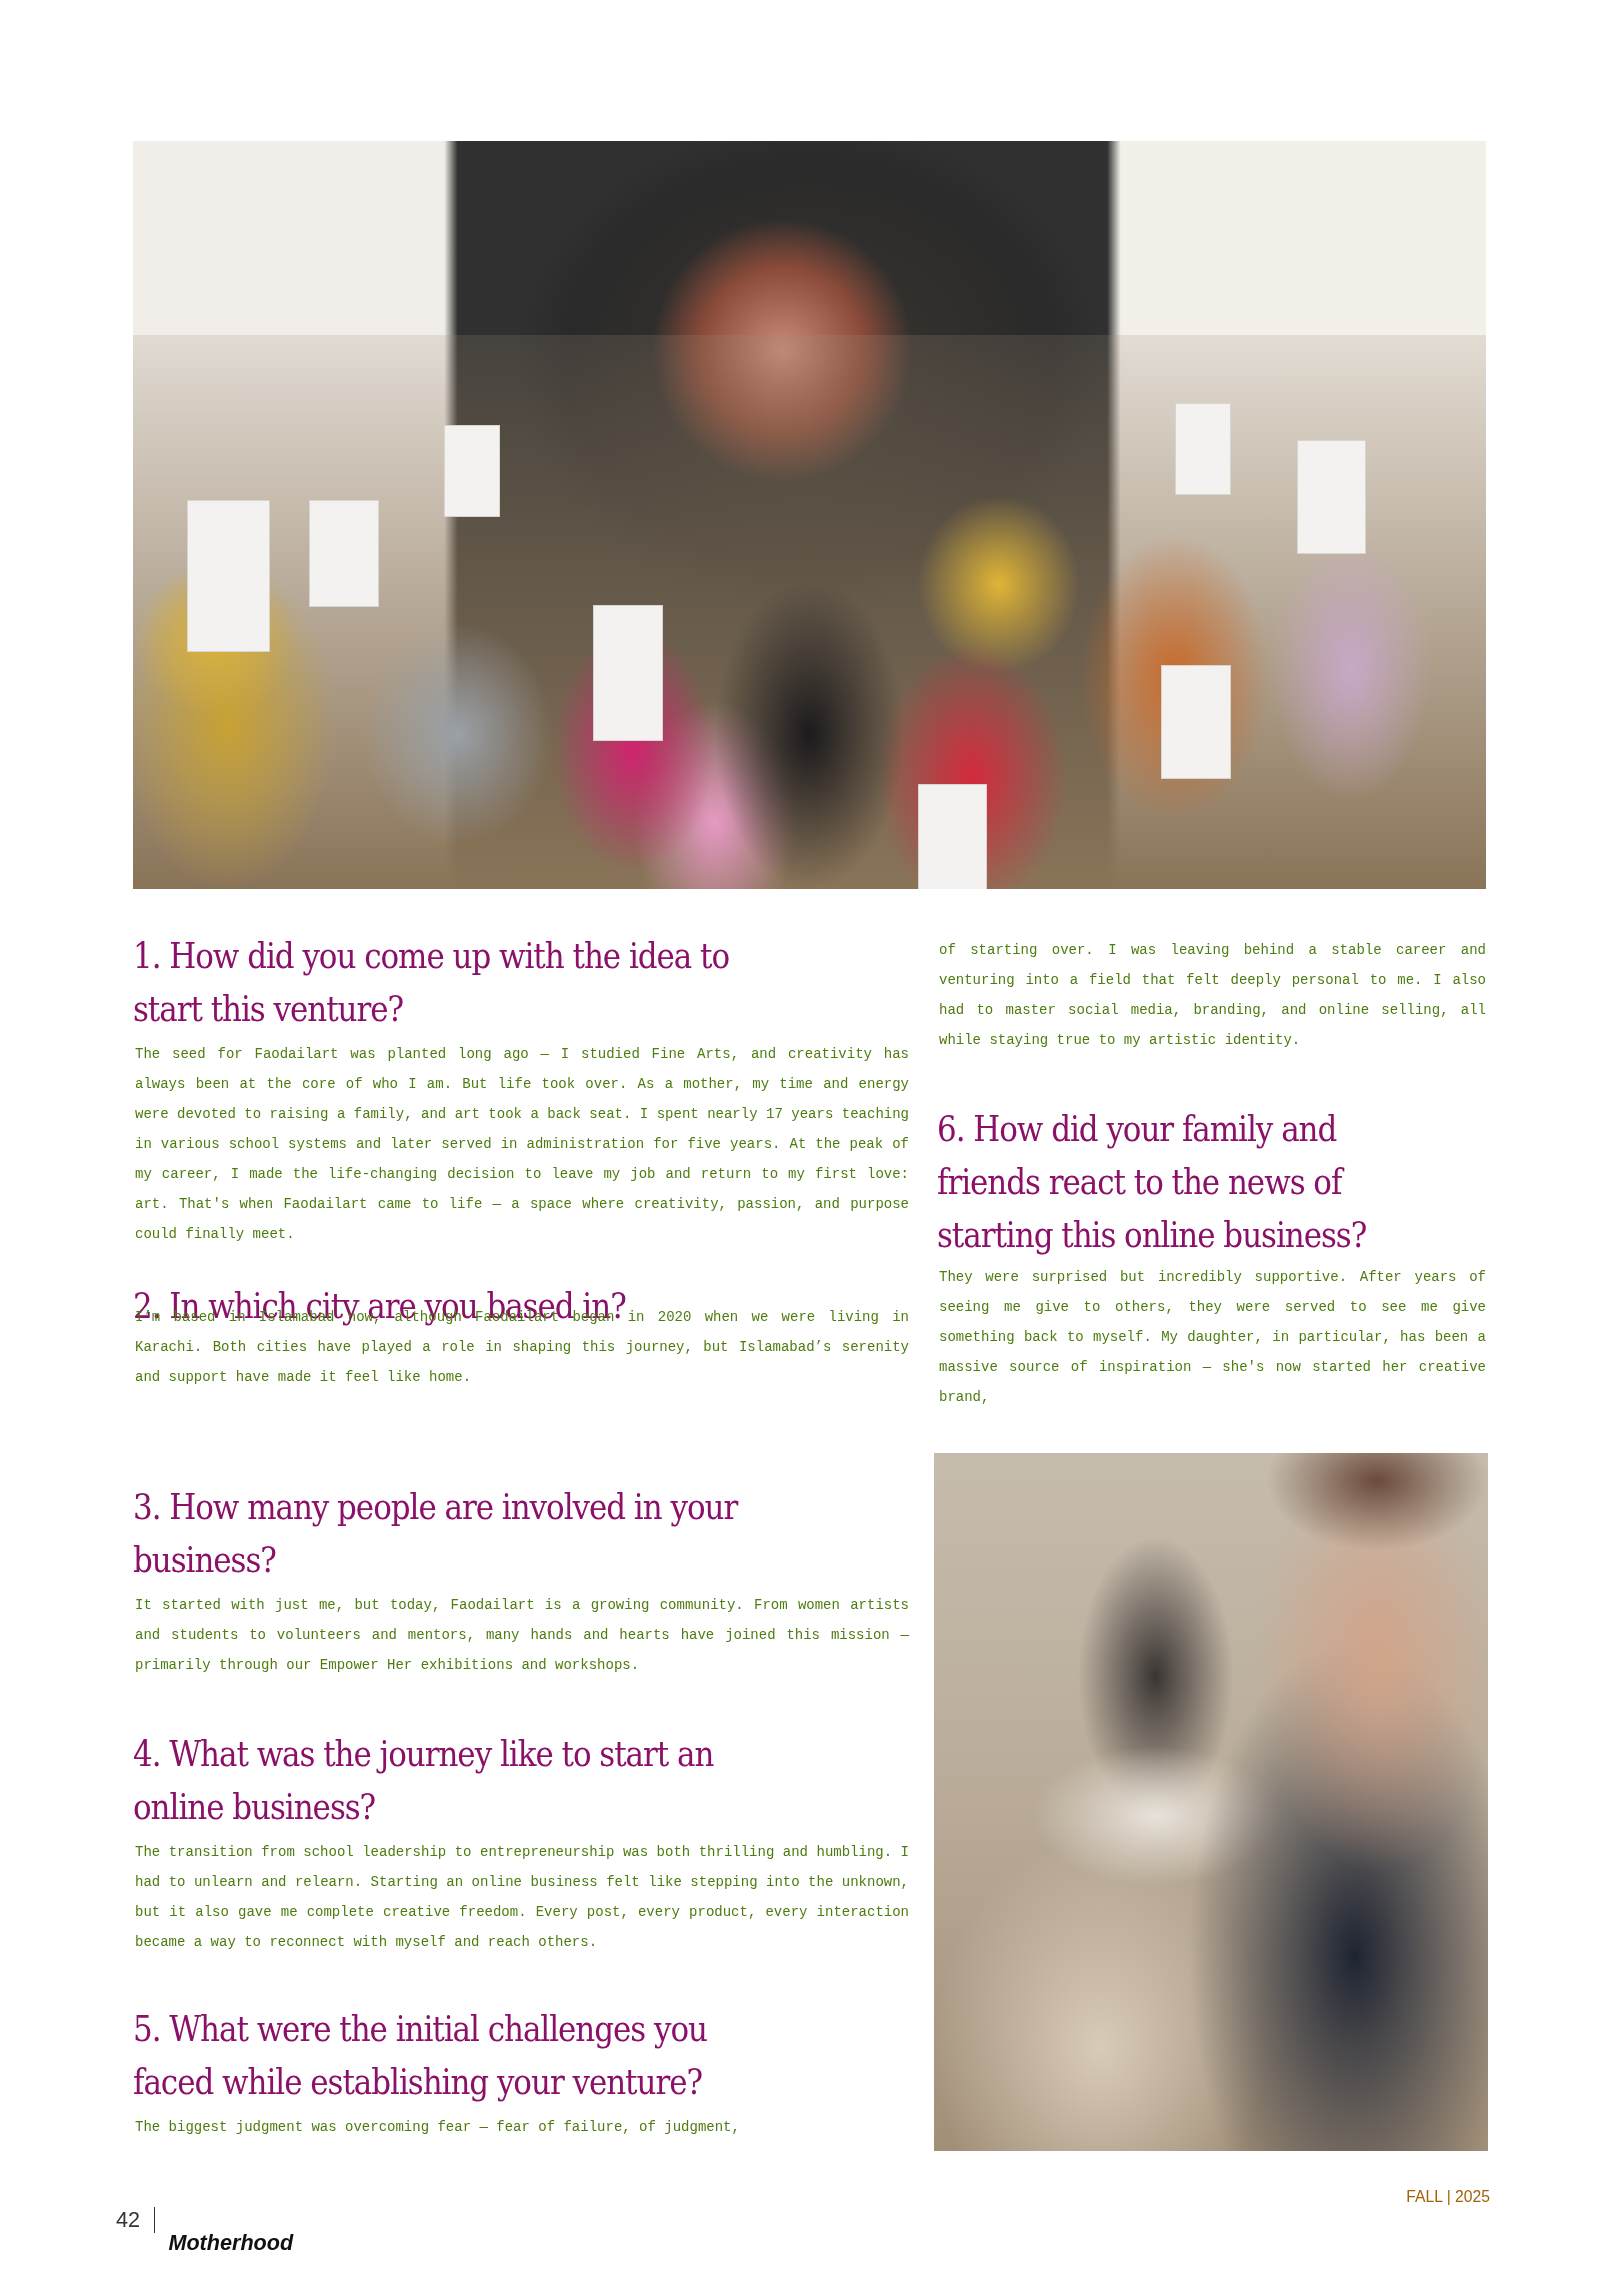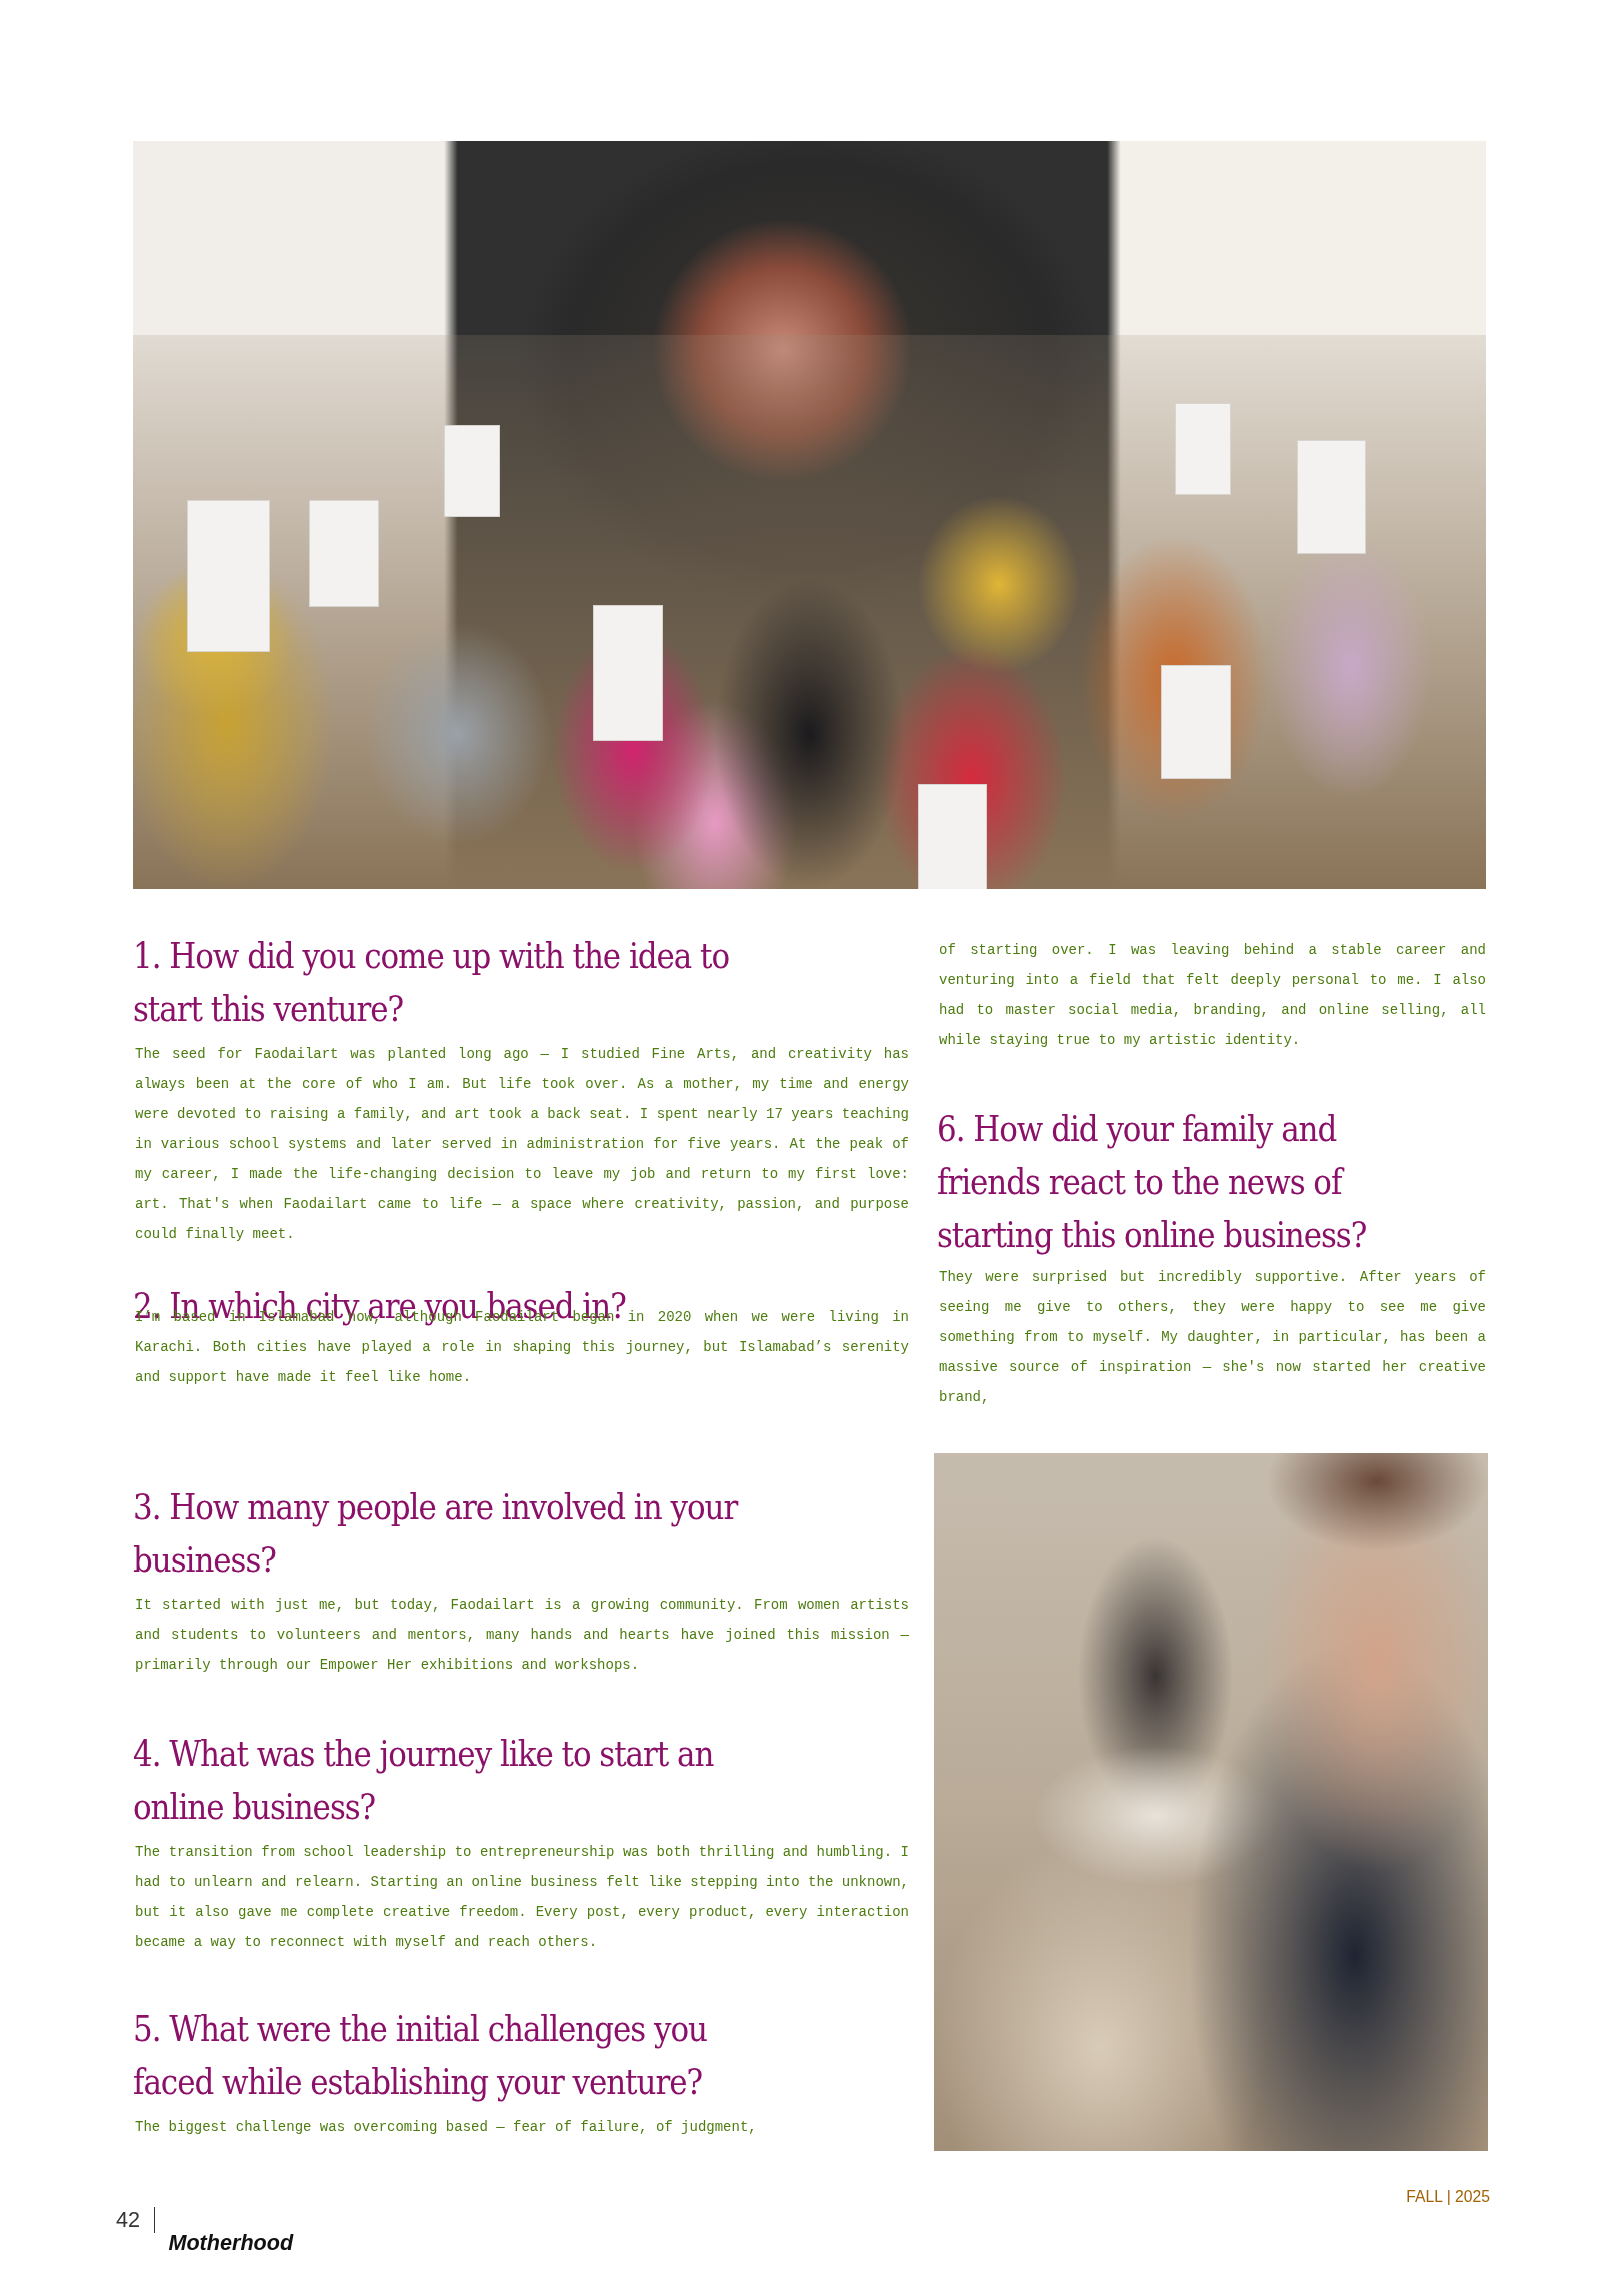--- a/index.html
+++ b/index.html
@@ -80,30 +80,30 @@
 <h2 class="heading" style="left:133px;top:1727px;">
   <span>4. What was the journey like to start an</span><br>
   <span>online business?</span>
 </h2>
 <p class="body-text left-col" style="top:1837px;">The transition from school leadership to entrepreneurship was both thrilling and humbling. I had to unlearn and relearn. Starting an online business felt like stepping into the unknown, but it also gave me complete creative freedom. Every post, every product, every interaction became a way to reconnect with myself and reach others.</p>
 
 <h2 class="heading" style="left:133px;top:2002px;">
   <span>5. What were the initial challenges you</span><br>
   <span>faced while establishing your venture?</span>
 </h2>
-<p class="body-text left-col" style="top:2112px;text-align:left;white-space:nowrap;">The biggest challenge was overcoming based — fear of failure, of judgment,</p>
+<p class="body-text left-col" style="top:2112px;text-align:left;white-space:nowrap;">The biggest judgment was overcoming fear — fear of failure, of judgment,</p>
 
 <p class="body-text right-col" style="top:935px;">of starting over. I was leaving behind a stable career and venturing into a field that felt deeply personal to me. I also had to master social media, branding, and online selling, all while staying true to my artistic identity.</p>
 
 <h2 class="heading" style="left:937px;top:1102px;">
   <span>6. How did your family and</span><br>
   <span>friends react to the news of</span><br>
   <span>starting this online business?</span>
 </h2>
-<p class="body-text right-col" style="top:1262px;">They were surprised but incredibly supportive. After years of seeing me give to others, they were happy to see me give something from to myself. My daughter, in particular, has been a massive source of inspiration — she's now started her creative brand,</p>
+<p class="body-text right-col" style="top:1262px;">They were surprised but incredibly supportive. After years of seeing me give to others, they were served to see me give something back to myself. My daughter, in particular, has been a massive source of inspiration — she's now started her creative brand,</p>
 
 <div class="photo" id="photo-second"></div>
 
 <div class="footer-left">
   <span>42</span>
   <span class="sep"></span>
   <span class="brand">Motherhood</span>
 </div>
 <div class="footer-right">FALL | 2025</div>
 

